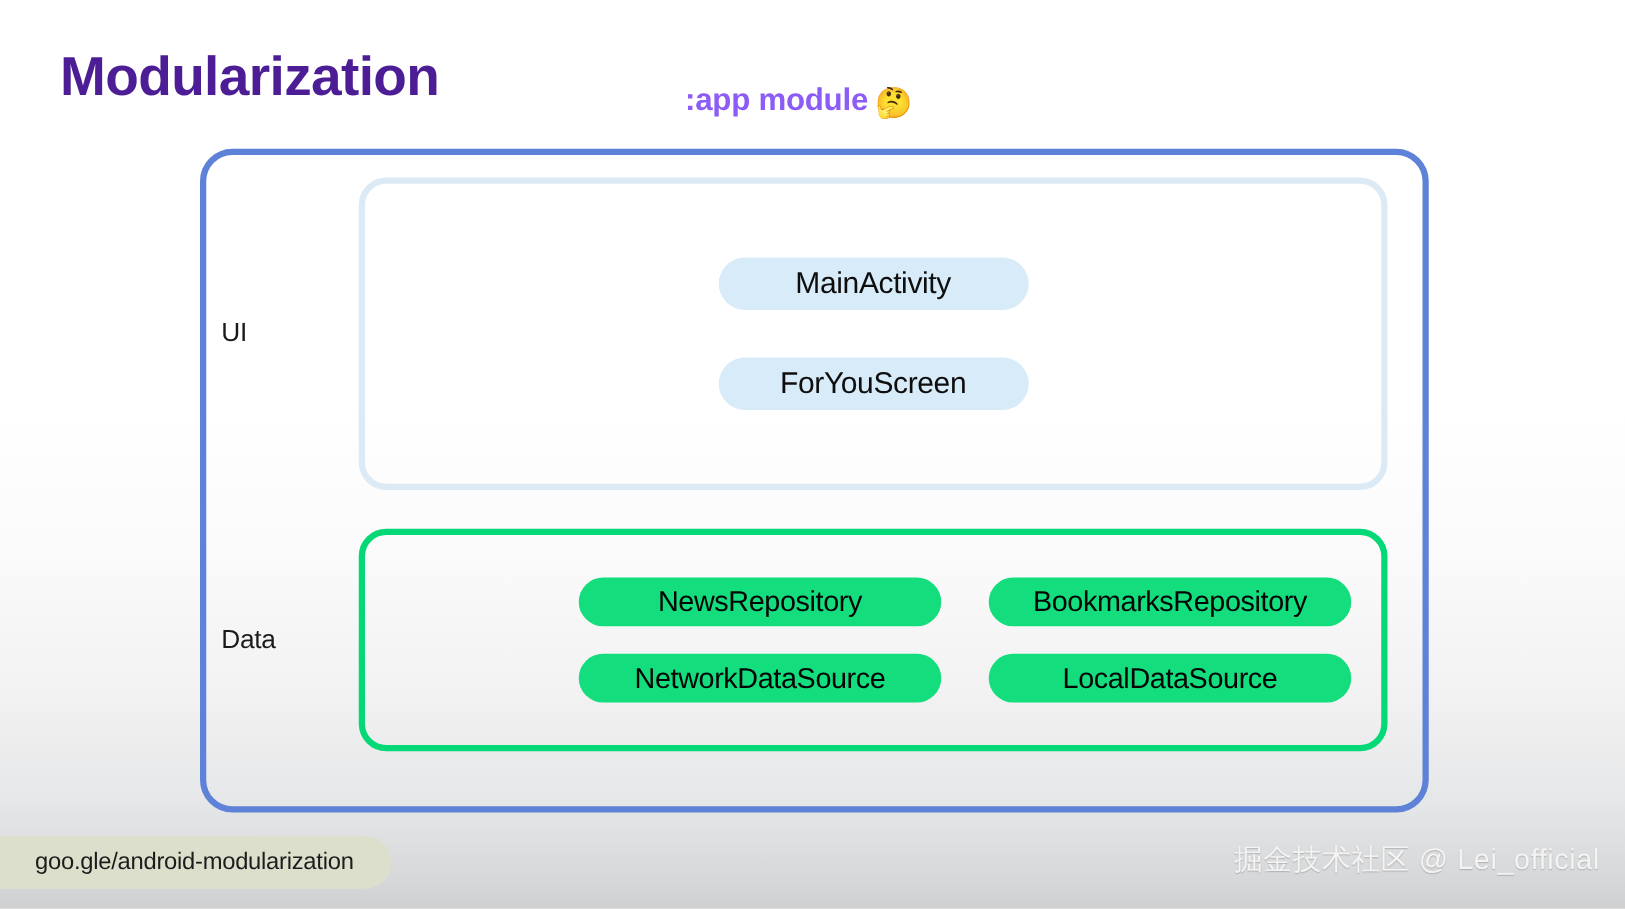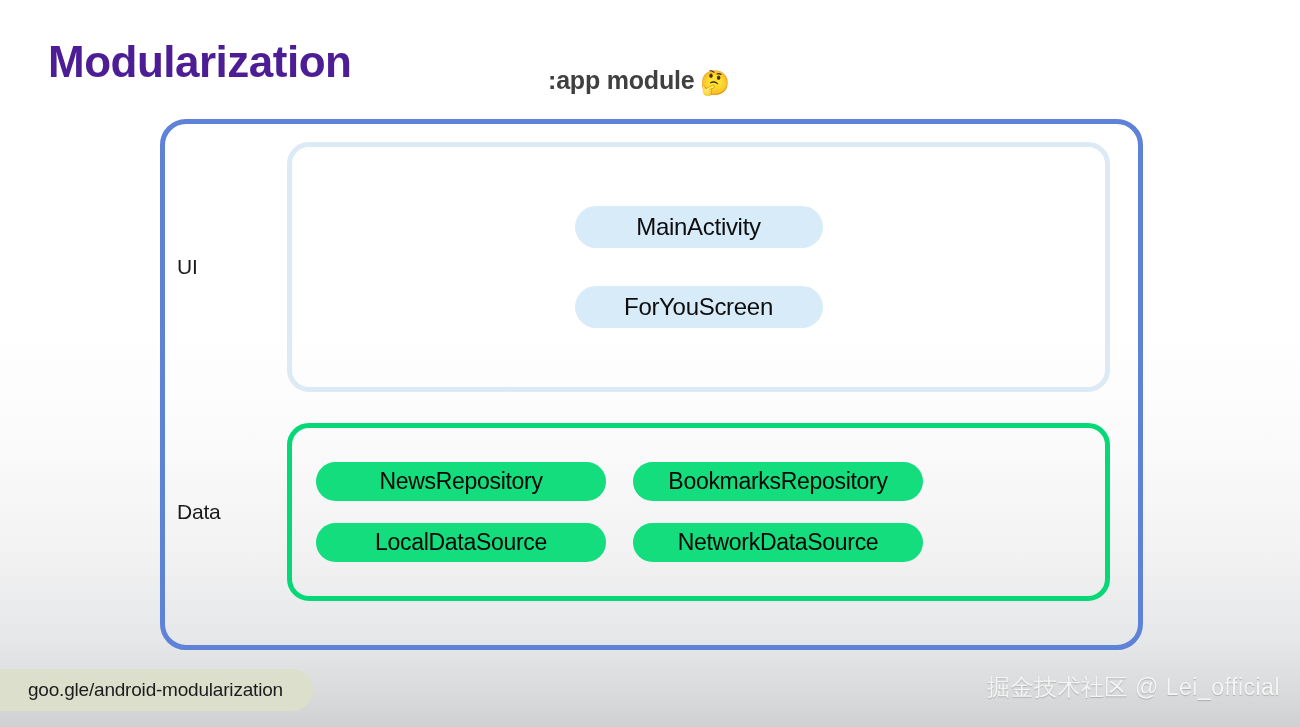--- a/index.html
+++ b/index.html
@@ -35,21 +35,21 @@
     white-space: nowrap;
   }
 
   
   .module-caption {
     position: absolute;
     left: 548px;
     top: 66px;
     font-size: 25px;
     font-weight: bold;
-    color: #404040;
+    color: #8b5cf6;
     letter-spacing: -0.2px;
     white-space: nowrap;
   }
   .module-caption .emoji {
     font-size: 24px;
     margin-left: 6px;
     vertical-align: -2px;
   }
 
   
@@ -130,22 +130,22 @@
     border-radius: 22px;
     display: flex;
     flex-direction: column;
     align-items: center;
     justify-content: center;
     gap: 22px;
     padding: 0 24px;
   }
   .chip-grid-row {
     display: flex;
-    gap: 27px;
-    justify-content: flex-start;
+    gap: 38px;
+    justify-content: flex-end;
     width: 100%;
   }
   .chip-data {
     background: #13dd7d;
     color: #050505;
     font-size: 23px;
     border-radius: 20px;
     padding: 6px 20px;
     letter-spacing: -0.3px;
     white-space: nowrap;
@@ -202,22 +202,22 @@
   </div>
 
   <div class="layer-row data-row">
     <div class="layer-label">Data</div>
     <div class="data-box">
       <div class="chip-grid-row">
         <div class="chip-data">NewsRepository</div>
         <div class="chip-data">BookmarksRepository</div>
       </div>
       <div class="chip-grid-row">
+        <div class="chip-data">NetworkDataSource</div>
         <div class="chip-data">LocalDataSource</div>
-        <div class="chip-data">NetworkDataSource</div>
       </div>
     </div>
   </div>
 
 </div>
 
 <div class="url-pill">goo.gle/android-modularization</div>
 
 <div class="watermark">掘金技术社区 @ Lei_official</div>
 

